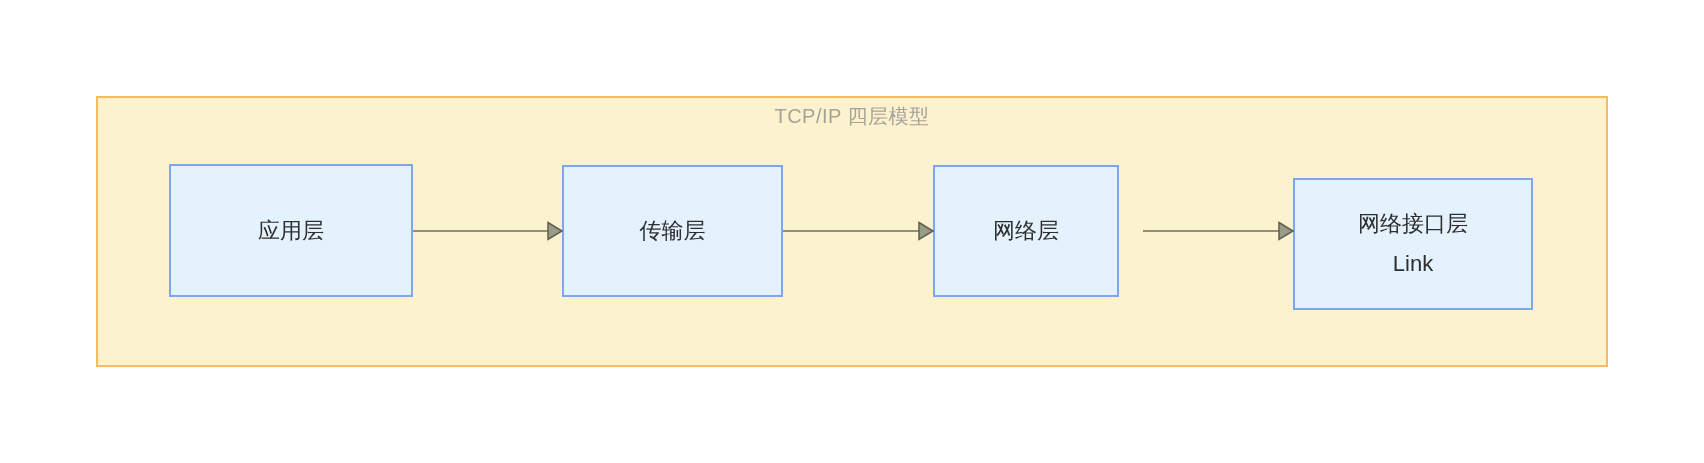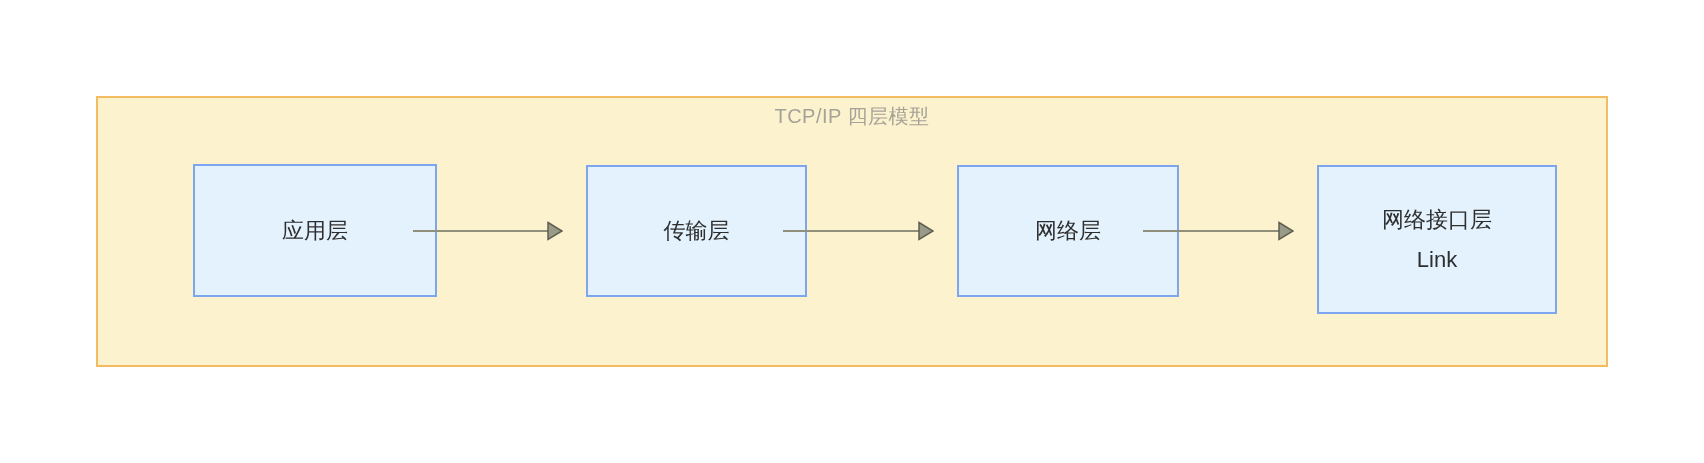--- a/index.html
+++ b/index.html
@@ -40,26 +40,25 @@
     background: #E3F2FD;
     border: 2px solid #7EA6F0;
     display: flex;
     flex-direction: column;
     align-items: center;
     justify-content: center;
     color: #2E2E2E;
     font-size: 22px;
     line-height: 40px;
     text-align: center;
-    margin-left: 24px;
   }
   .node-application { left: 169px; top: 164px; width: 244px; height: 133px; }
   .node-transport   { left: 562px; top: 165px; width: 221px; height: 132px; }
-  .node-network     { left: 933px; top: 165px; width: 222px; height: 132px; }
-  .node-link        { left: 1293px; top: 165px; width: 240px; height: 149px; }
+  .node-network     { left: 933px; top: 165px; width: 186px; height: 132px; }
+  .node-link        { left: 1293px; top: 178px; width: 240px; height: 132px; }
   
   .arrow-line {
     position: absolute;
     height: 2px;
     top: 230px;
     background: #8F8F7B;
   }
   .edge1 .arrow-line { left: 413px; width: 136px; }
   .edge2 .arrow-line { left: 783px; width: 137px; }
   .edge3 .arrow-line { left: 1143px; width: 137px; }

